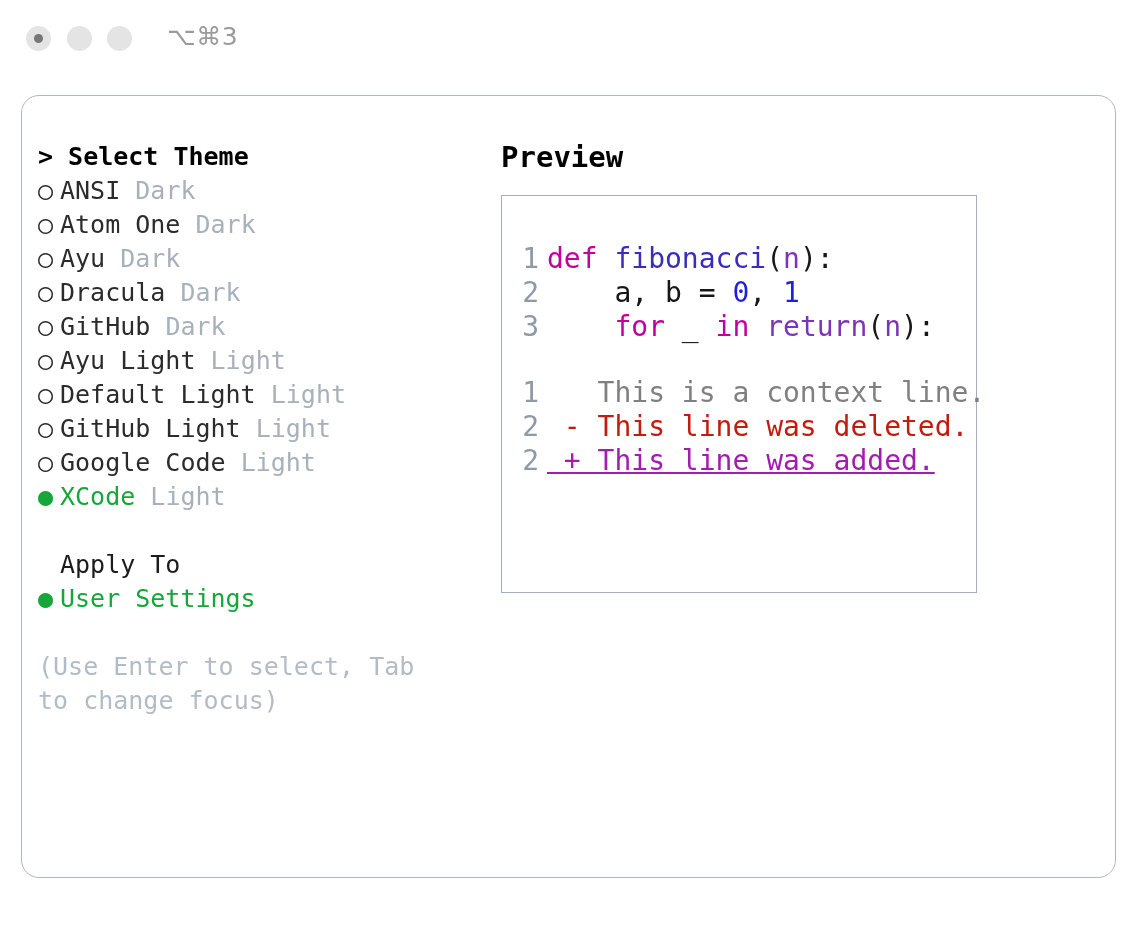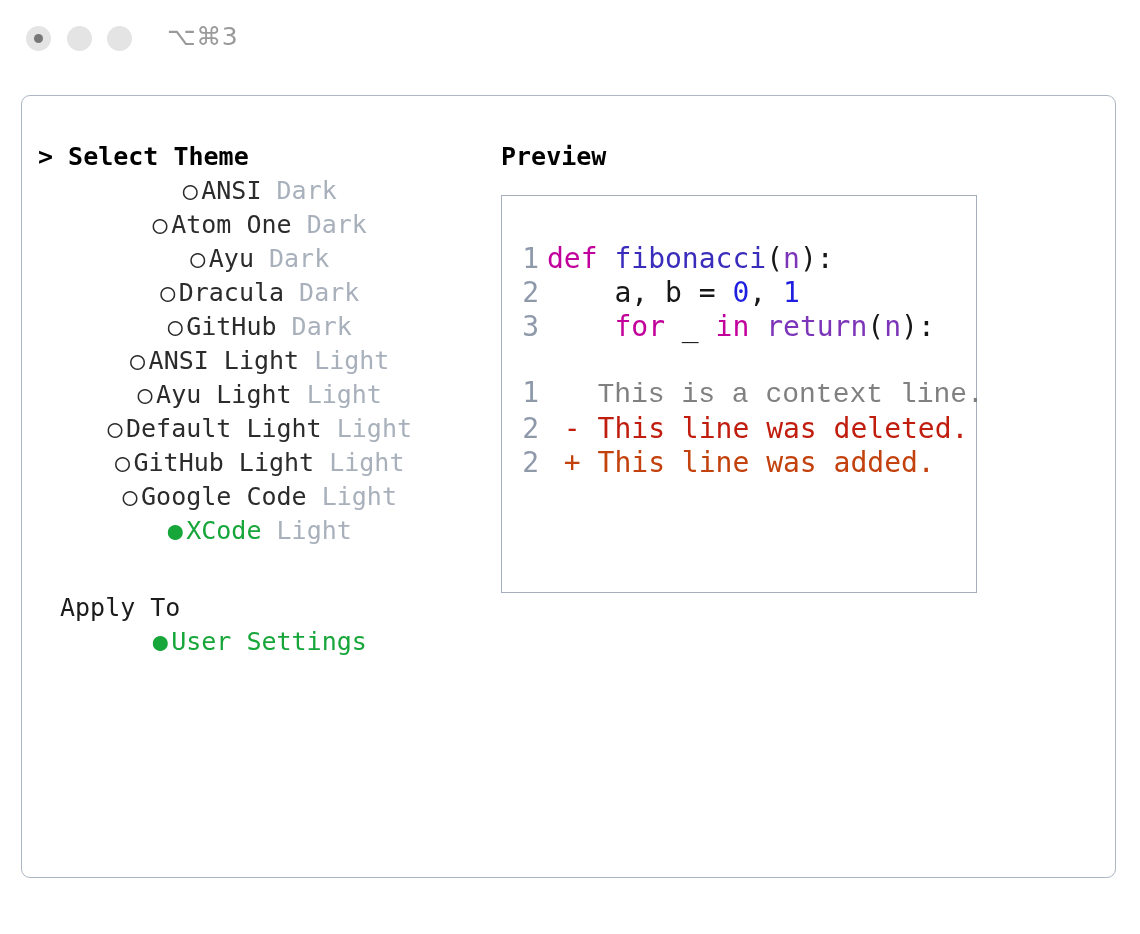--- a/index.html
+++ b/index.html
@@ -59,21 +59,21 @@
   }
 
   
   #panel {
     position: absolute;
     left: 21px;
     top: 95px;
     width: 1095px;
     height: 783px;
     border: 1.4px solid #adb6c4;
-    border-radius: 9px;
+    border-radius: 18px;
     box-sizing: border-box;
     background: #ffffff;
   }
 
   
   #left-col {
     position: absolute;
     left: 16px;
     top: 44px;
     width: 440px;
@@ -83,33 +83,32 @@
     font-weight: bold;
     color: #000000;
     line-height: 34px;
     white-space: pre;
   }
   .opt-row {
     font-size: 25px;
     line-height: 34px;
     white-space: pre;
     color: #2b2b2b;
-    text-align: center;
   }
   .bullet {
     display: inline-block;
     width: 22px;
     color: #2b2b2b;
   }
   .bullet.sel { color: #16a63a; }
   .opt-name { color: #2b2b2b; }
   .opt-row.selected .opt-name { color: #16a63a; }
   .opt-cat { color: #a8b0bb; }
 
-  #apply-block { margin-top: 43px; }
+  #apply-block { margin-top: 34px; }
   .apply-title {
     font-size: 25px;
     color: #1c1c1c;
     line-height: 34px;
     white-space: pre;
     padding-left: 22px;
   }
   #hint {
     margin-top: 34px;
     font-size: 25px;
@@ -120,21 +119,21 @@
   }
 
   
   #right-col {
     position: absolute;
     left: 479px;
     top: 44px;
     width: 490px;
   }
   #preview-title {
-    font-size: 25px;
+    font-size: 29px;
     font-weight: bold;
     color: #000000;
     line-height: 34px;
     white-space: pre;
   }
   #preview-box {
     margin-top: 21px;
     width: 476px;
     height: 398px;
     border: 1.4px solid #a4aebd;
@@ -159,23 +158,23 @@
     text-align: right;
     color: #8e99aa;
     margin-right: 8px;
   }
   .kw  { color: #c2009b; }
   .fn  { color: #3a2dbb; }
   .bi  { color: #7c35b8; }
   .num { color: #1f1fe0; }
   .var { color: #7c35b8; }
   .plain { color: #171717; }
-  .ctx { color: #808080; font-family: Liberation Mono, monospace; }
+  .ctx { color: #808080; }
   .del { color: #c01d0e; margin-top: 13px; }
-  .add { color: #c2410c; }
+  .add { color: #a21caf; text-decoration: underline; }
   .diff-gap { height: 32px; }
 </style>
 </head>
 <body>
 
 <div id="window">
 
   <div id="titlebar">
     <div class="dot dot-1">
       <div class="dot-inner"></div>
@@ -188,35 +187,35 @@
   <div id="panel">
 
     <div id="left-col">
       <div class="section-title">&gt; Select Theme</div>
       <div id="theme-list">
           <div class="opt-row"><span class="bullet">○</span><span class="opt-name">ANSI</span><span> </span><span class="opt-cat">Dark</span></div>
           <div class="opt-row"><span class="bullet">○</span><span class="opt-name">Atom One</span><span> </span><span class="opt-cat">Dark</span></div>
           <div class="opt-row"><span class="bullet">○</span><span class="opt-name">Ayu</span><span> </span><span class="opt-cat">Dark</span></div>
           <div class="opt-row"><span class="bullet">○</span><span class="opt-name">Dracula</span><span> </span><span class="opt-cat">Dark</span></div>
           <div class="opt-row"><span class="bullet">○</span><span class="opt-name">GitHub</span><span> </span><span class="opt-cat">Dark</span></div>
-          <div class="opt-row"><span class="bullet">○</span><span class="opt-name">ANSI Light</span><span> </span><span class="opt-cat">Light</span></div>
           <div class="opt-row"><span class="bullet">○</span><span class="opt-name">Ayu Light</span><span> </span><span class="opt-cat">Light</span></div>
           <div class="opt-row"><span class="bullet">○</span><span class="opt-name">Default Light</span><span> </span><span class="opt-cat">Light</span></div>
           <div class="opt-row"><span class="bullet">○</span><span class="opt-name">GitHub Light</span><span> </span><span class="opt-cat">Light</span></div>
           <div class="opt-row"><span class="bullet">○</span><span class="opt-name">Google Code</span><span> </span><span class="opt-cat">Light</span></div>
           <div class="opt-row selected"><span class="bullet sel">●</span><span class="opt-name">XCode</span><span> </span><span class="opt-cat">Light</span></div>
         </div>
 
       <div id="apply-block">
         <div class="apply-title">Apply To</div>
         <div id="apply-list">
             <div class="opt-row selected"><span class="bullet sel">●</span><span class="opt-name">User Settings</span></div>
           </div>
       </div>
 
+      <div id="hint">(Use Enter to select, Tab to change focus)</div>
     </div>
 
     <div id="right-col">
       <div id="preview-title">Preview</div>
       <div id="preview-box">
         <div id="code-area">
             <div class="code-line"><span class="lineno">1</span><span class="kw">def</span><span class="plain"> </span><span class="fn">fibonacci</span><span class="plain">(</span><span class="var">n</span><span class="plain">):</span></div>
             <div class="code-line"><span class="lineno">2</span><span class="plain">    a, b = </span><span class="num">0</span><span class="plain">, </span><span class="num">1</span></div>
             <div class="code-line"><span class="lineno">3</span><span class="plain">    </span><span class="kw">for</span><span class="plain"> _ </span><span class="kw">in</span><span class="plain"> </span><span class="bi">return</span><span class="plain">(</span><span class="var">n</span><span class="plain">):</span></div>
             <div class="diff-gap"></div>

